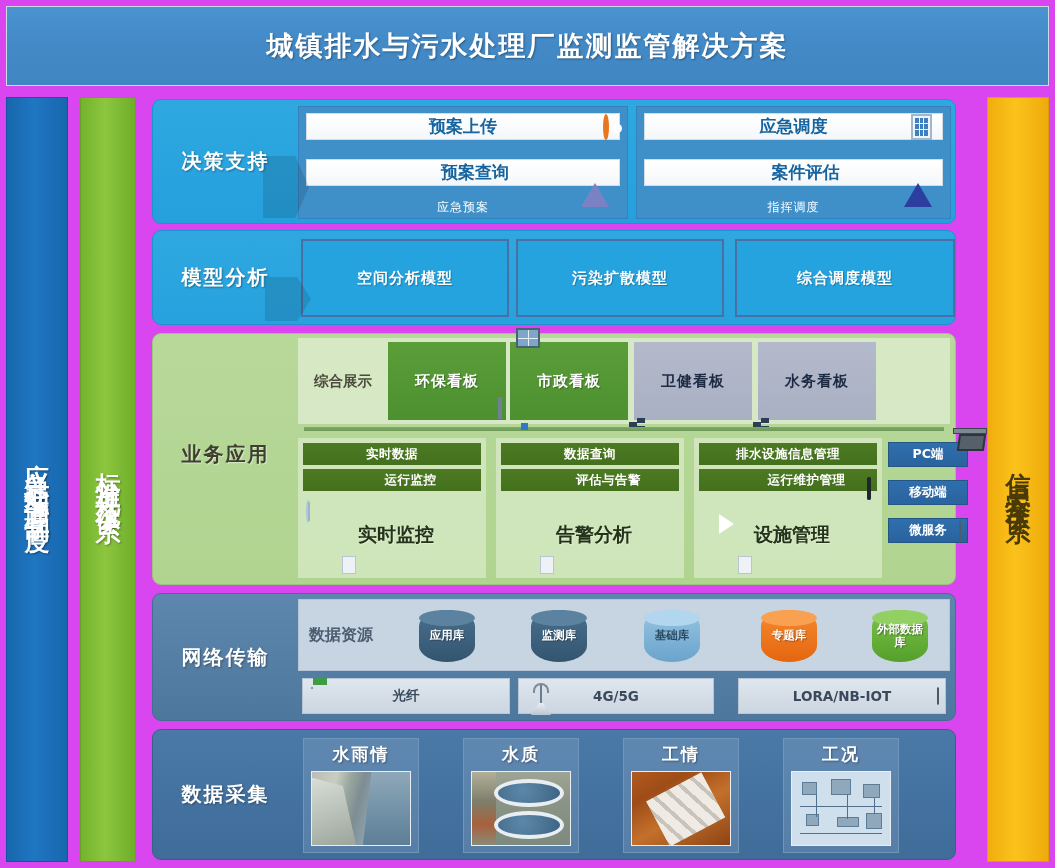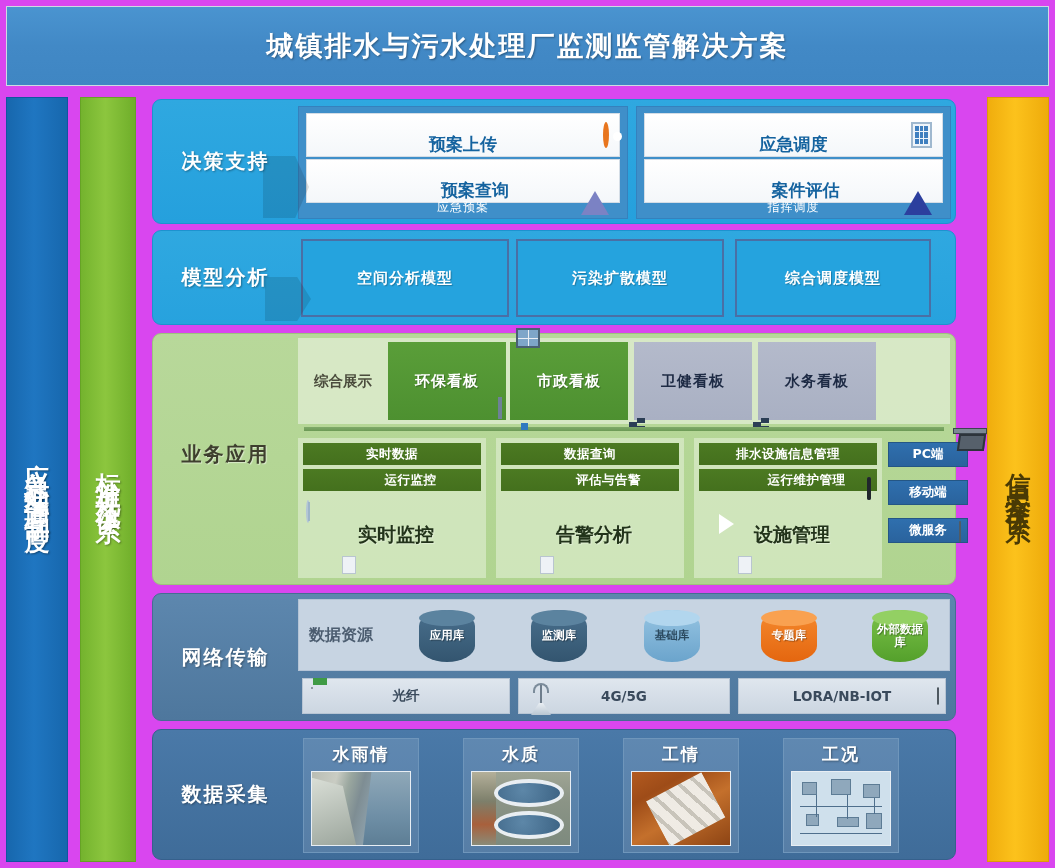--- a/index.html
+++ b/index.html
@@ -67,24 +67,24 @@
 
   
   .band-ds{ top:2px; height:125px;
     background:linear-gradient(180deg,#2fa8e0 0%,#25a0dd 100%);
     border:1px solid #1d92cf; }
   .ds-group{ position:absolute; top:6px; height:113px;
     background:#3f8fc9; border:1px solid #3581bd; }
   .ds-g1{ left:145px; width:330px; }
   .ds-g2{ left:483px; width:315px; }
   .ds-cell{
-    position:absolute; left:7px; right:7px; height:44px;
+    position:absolute; left:7px; right:7px; height:27px;
     background:linear-gradient(180deg,#ffffff 0%,#f4f7fa 100%);
     border:1px solid #d4dde6;
-    display:flex; align-items:flex-end; justify-content:center;
+    display:flex; align-items:center; justify-content:center;
     font-size:17px; font-weight:bold; color:#15639f;
   }
   .ds-cell.r1{ top:6px; } .ds-cell.r2{ top:52px;padding-left:24px; }
   .ds-ico{ position:absolute; right:10px; top:50%; transform:translateY(-50%); }
   .ds-foot{
     position:absolute; left:0; right:0; bottom:2px; height:18px;
     display:flex; align-items:center; justify-content:center;
     color:#ffffff; font-size:12px; letter-spacing:1px;
   }
 
@@ -94,21 +94,21 @@
     border:1px solid #1d92cf; }
   .mdl-box{
     position:absolute; top:8px; height:78px;
     background:#25a3de; border:2px solid #4a6fa5;
     display:flex; align-items:center; justify-content:center;
     color:#ffffff; font-size:15px; font-weight:bold; letter-spacing:1px;
     text-shadow:1px 1px 1px rgba(0,0,0,.25);
   }
   .mdl-1{ left:148px; width:208px; }
   .mdl-2{ left:363px; width:208px; }
-  .mdl-3{ left:582px; width:196px; }
+  .mdl-3{ left:582px; width:220px; }
 
   
   .band-biz{ top:236px; height:252px;
     background:linear-gradient(180deg,#b8d89a 0%,#b0d490 100%);
     border:1px solid #9cc47c; }
   .biz-top{
     position:absolute; left:145px; top:4px; width:652px; height:86px;
     background:rgba(226,238,212,.75);
   }
   .biz-disp{
@@ -188,21 +188,21 @@
   .c4{ left:462px; } .c5{ left:573px; }
 
   .net-row{ position:absolute; left:145px; top:82px; width:652px; height:40px; }
   .net-pipe{
     position:absolute; top:2px; height:36px;
     background:linear-gradient(180deg,#dfe6ee 0%,#ccd6e1 100%);
     border:1px solid #b8c5d4;
     display:flex; align-items:center; justify-content:center;
     font-size:13.5px; color:#3a4a5c; font-weight:bold;
   }
-  .np1{ left:4px; width:208px; } .np2{ left:220px; width:212px; }
+  .np1{ left:4px; width:208px; } .np2{ left:220px; width:196px; }
   .np3{ left:440px; width:208px; }
 
   
   .band-dat{ top:632px; height:131px;
     background:linear-gradient(180deg,#4a79a8 0%,#3f6c99 100%);
     border:1px solid #36608c; }
   .dat-card{
     position:absolute; top:8px; width:116px; height:115px;
     background:rgba(255,255,255,.12); border:1px solid #6f96bb;
   }

